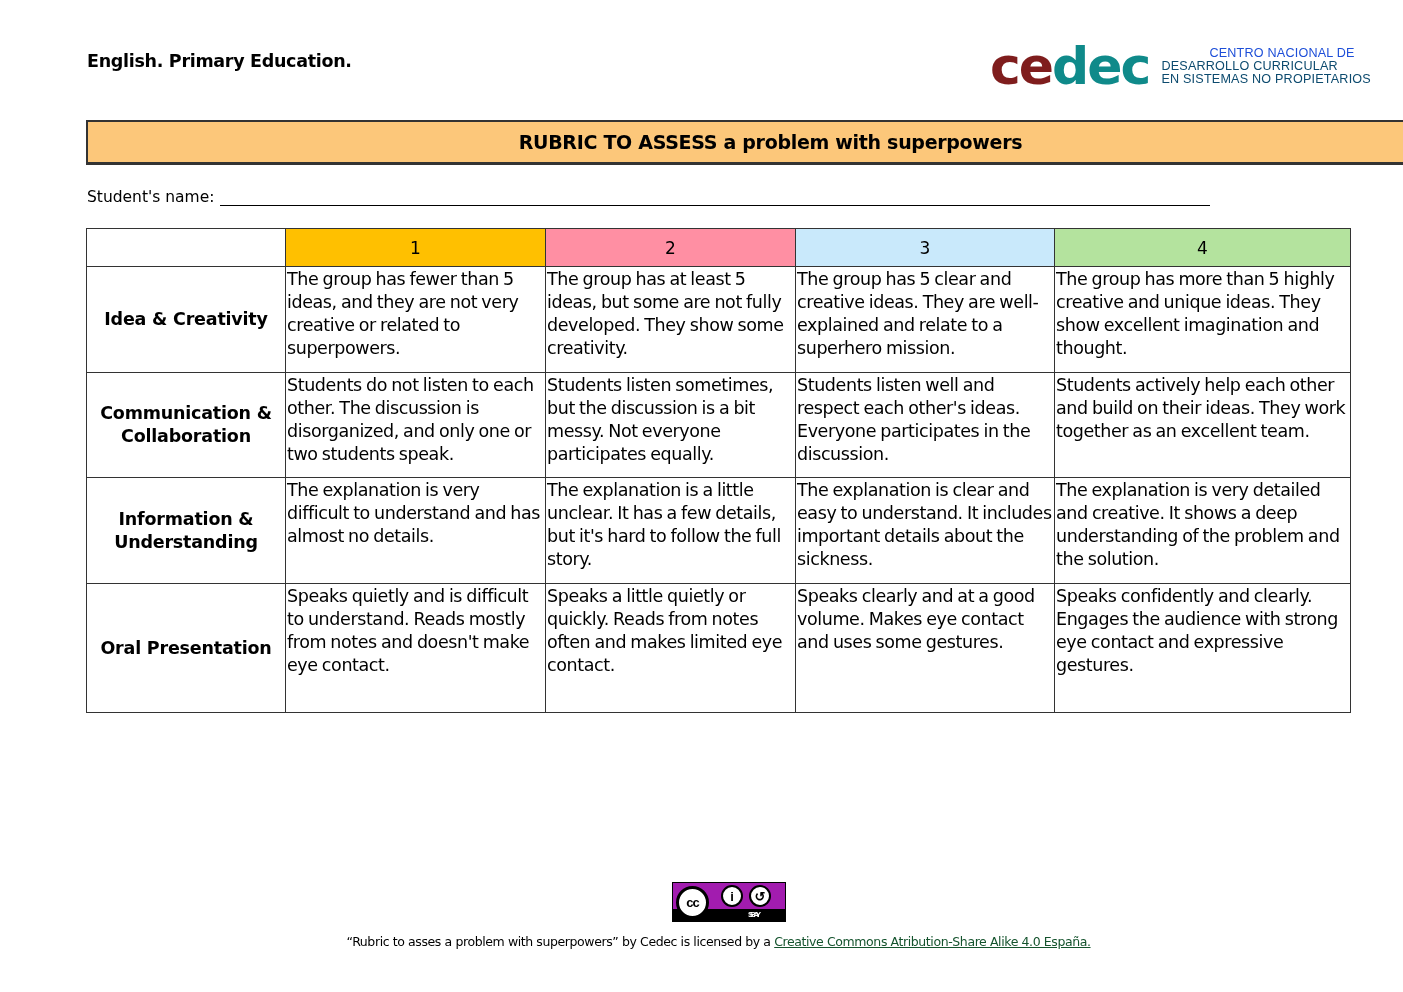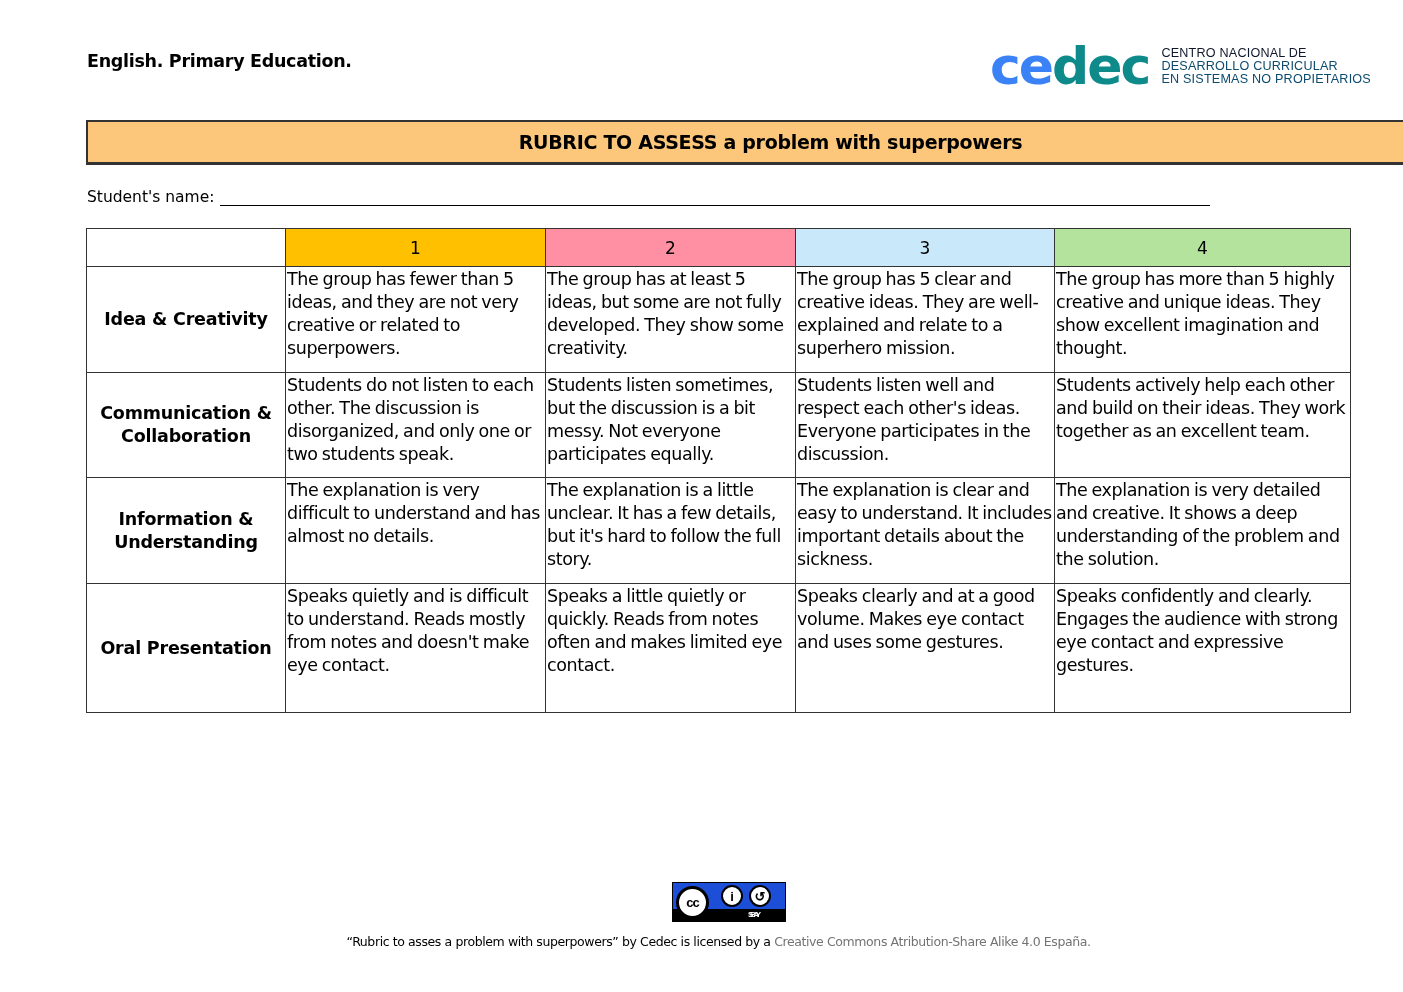--- a/index.html
+++ b/index.html
@@ -2,53 +2,53 @@
 <html><head>
   <meta charset="utf-8">
   <style>
     * { box-sizing: border-box; margin: 0; padding: 0; }
     html, body { width: 1403px; height: 992px; background: #ffffff; overflow: hidden; }
     body { position: relative; font-family: "DejaVu Sans", sans-serif; color: #000; }
 
     .doc-header { position: absolute; left: 87px; top: 50px; font-weight: bold; font-size: 17.5px; line-height: 23px; letter-spacing: -0.3px; }
     .logo { position: absolute; left: 990px; top: 40px; display: flex; align-items: center; }
     .logo-word { font-family: "DejaVu Sans", sans-serif; font-size: 52px; font-weight: bold; letter-spacing: -2px; line-height: 52px; display: flex; }
-    .logo-word .c1 { color: #3b82f6; }
+    .logo-word .c1 { color: #7f1d1d; }
     .logo-word .c2 { color: #0f8a8a; }
     .logo-tag { margin-left: 12px; font-family: "Liberation Sans", sans-serif; font-size: 12.6px; line-height: 13px; font-weight: normal; letter-spacing: 0.2px; }
-    .logo-tag div:first-child { color: #0f172a; }
+    .logo-tag div:first-child { color: #1d4ed8; margin-left: 48px; }
     .logo-tag div { color: #0c4a6e; }
 
     .title-bar { position: absolute; left: 86px; top: 120px; width: 1369px; height: 45px; background: #fcc77a; border: 2px solid #333; border-bottom-width: 3px; display: flex; align-items: center; justify-content: center; font-weight: bold; font-size: 19px; letter-spacing: -0.3px; }
 
     .student { position: absolute; left: 87px; top: 188px; font-size: 15.5px; display: flex; align-items: flex-end; }
     .student .line { display: inline-block; width: 990px; border-bottom: 1.5px solid #000; margin-left: 6px; height: 16px; }
 
     table.rubric { position: absolute; left: 86px; top: 228px; border-collapse: collapse; table-layout: fixed; width: 1264px; }
     table.rubric td, table.rubric th { border: 1.5px solid #333; vertical-align: top; }
     table.rubric th { height: 38px; font-weight: normal; font-size: 17px; text-align: center; vertical-align: middle; font-family: "DejaVu Sans", sans-serif; }
     .crit { font-weight: bold; font-size: 17.5px; text-align: center; vertical-align: middle !important; line-height: 23px; padding: 0 4px; letter-spacing: -0.2px; }
     .desc { font-size: 17.5px; line-height: 23px; padding: 1px 0 0 1px; letter-spacing: -0.4px; word-spacing: -1px; }
     .row-idea td { height: 106px; }
     .row-comm td { height: 105px; }
     .row-info td { height: 106px; }
     .row-oral td { height: 129px; }
 
-    .cc-badge { position: absolute; left: 672px; top: 882px; width: 114px; height: 40px; background: #1d4ed8; border: 1px solid #000; }
+    .cc-badge { position: absolute; left: 672px; top: 882px; width: 114px; height: 40px; background: #a21caf; border: 1px solid #000; }
     .cc-badge .bottom { position: absolute; left: 0; right: 0; bottom: 0; height: 12px; background: #000; }
     .cc-badge .cc { position: absolute; left: 3px; top: 3px; width: 33px; height: 33px; border-radius: 50%; background: #fff; border: 3px solid #000; font: bold 13px "Liberation Sans", sans-serif; display: flex; align-items: center; justify-content: center; letter-spacing: -1px; }
     .cc-badge .ic { position: absolute; top: 2px; width: 22px; height: 22px; border-radius: 50%; background: #fff; border: 2.5px solid #000; font: bold 13px "Liberation Sans", sans-serif; display: flex; align-items: center; justify-content: center; }
     .cc-badge .by { left: 48px; }
     .cc-badge .sa { left: 76px; }
     .cc-badge .lbl { position: absolute; bottom: 0; color: #fff; font: bold 8px "Liberation Sans", sans-serif; line-height: 12px; }
     .cc-badge .lbl-by { left: 53px; padding-left: 24px; }
     .cc-badge .lbl-sa { left: 75px; margin-top: 12px; }
 
     .license { position: absolute; left: 0; width: 1437px; top: 934px; text-align: center; font-size: 12.5px; letter-spacing: -0.4px; }
-    .license a { color: #737373; }
+    .license a { color: #14532d; text-decoration: underline; }
   </style>
 </head>
 <body>
 
 <div class="doc-header">
   <div>English. Primary Education.</div>
 </div>
 
 <div class="logo">
   <div class="logo-word">

